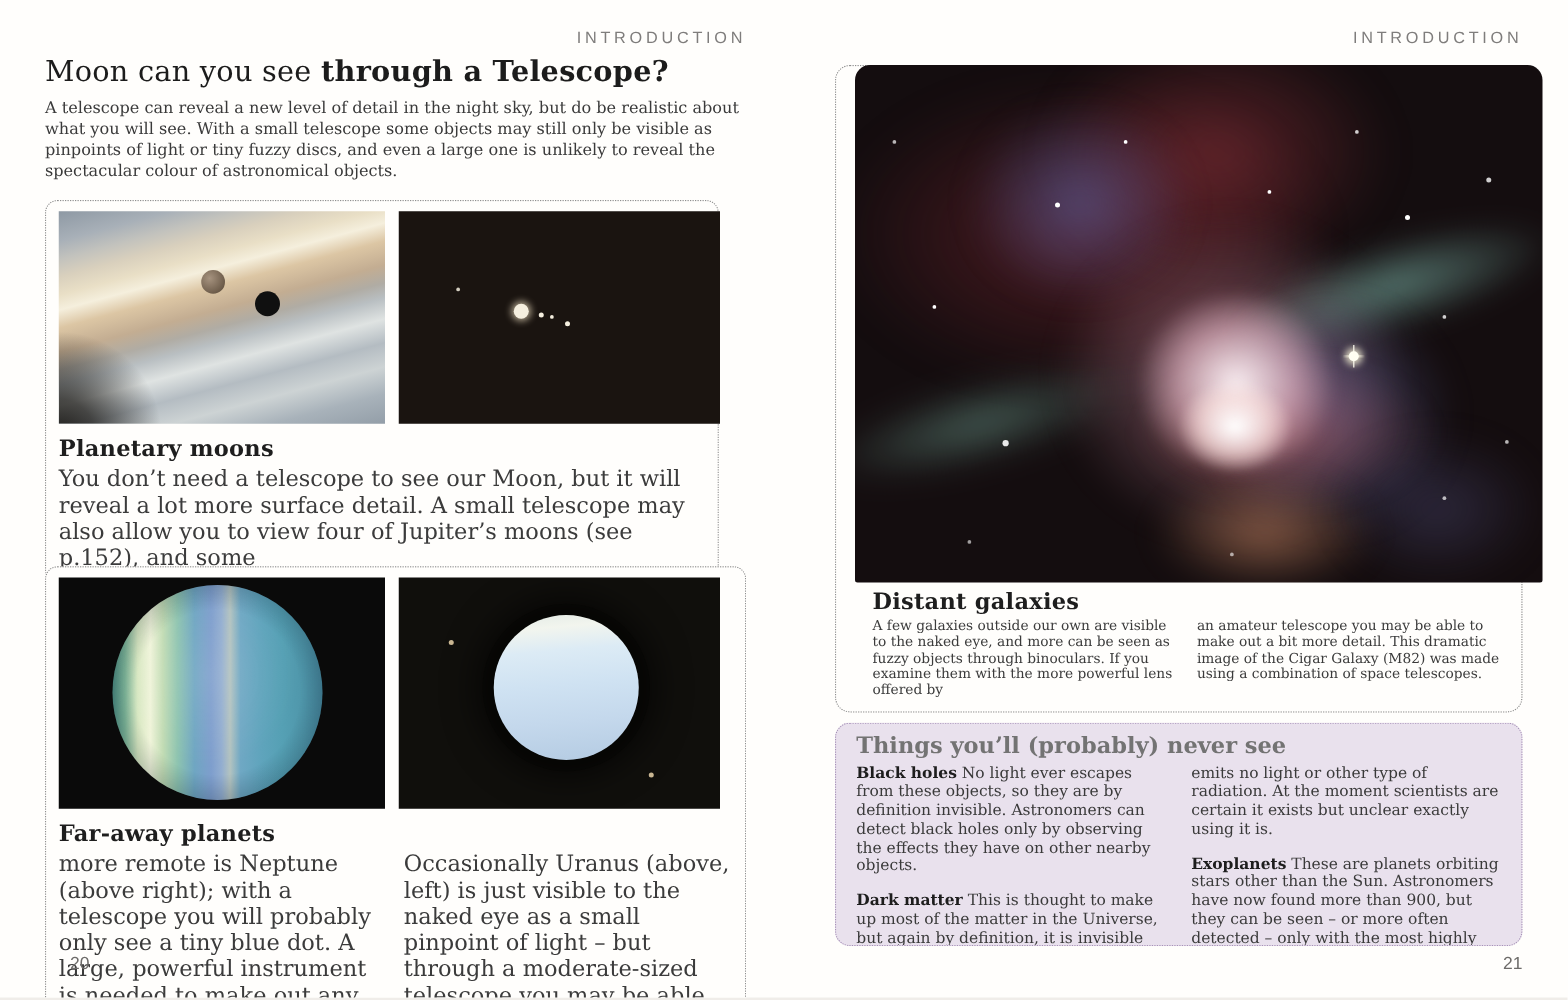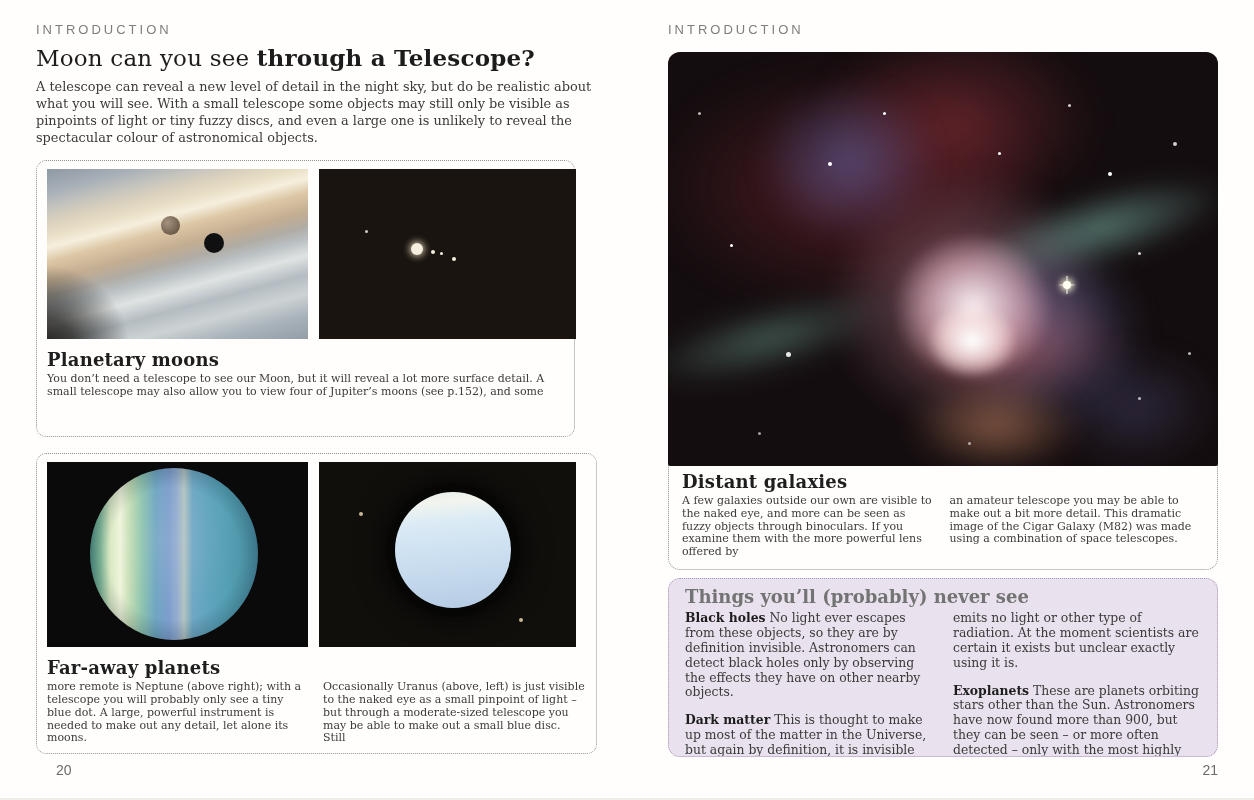--- a/index.html
+++ b/index.html
@@ -9,21 +9,21 @@
     background:#fffefc;
     font-family:"DejaVu Serif", serif;
     color:#3d3d3d;
     overflow:hidden;
     border-bottom:2px solid #f0ede9;
   }
   .kicker {
     position:absolute; top:22px;
     font-family:"Liberation Sans", sans-serif;
     font-size:13px; letter-spacing:3px; color:#7f7d7c;
-    text-align:left;
+    text-align:right;
   }
   #kicker-left  { left:36px;  width:561px; }
   #kicker-right { left:668px; width:550px; }
 
   .page-title {
     position:absolute; left:36px; top:44px;
     font-size:23px; font-weight:400; color:#1c1c1c; letter-spacing:.2px;
   }
   .page-title b { font-weight:700; }
 
@@ -99,27 +99,27 @@
   }
   .speck { position:absolute; border-radius:50%; background:#cbb894; }
   .speck.s1 { left:40px;  top:50px;  width:4px; height:4px; }
   .speck.s3 { left:83px;  top:92px;  width:3px; height:3px; opacity:.8; }
   .speck.s4 { left:200px; top:156px; width:4px; height:4px; }
 
   .sec-heading {
     font-size:18px; font-weight:700; color:#1e1e1e;
     margin:10px 0 3px; letter-spacing:.2px;
   }
-  .cols { display:flex; gap:13px; font-size:11px; line-height:1.17; color:#3b3b3b; }
+  .cols { display:flex; gap:13px; font-size:18px; line-height:1.17; color:#3b3b3b; }
   .cols .col { flex:1; }
 
   
   #galaxy-box {
     position:absolute; left:668px; top:52px; width:550px;
-    border:1px dotted #8f8f8f; border-radius:12px; background:#fffefc;
+    border:1px dotted #8f8f8f; border-radius:12px; background:#fffefc;padding-left:16px;
   }
   #galaxy-img {
     position:relative; width:550px; height:414px; margin:-1px -1px 0;
     border-radius:12px 12px 2px 2px; background:#140d0f; overflow:hidden;
   }
   .glayer { position:absolute; border-radius:50%; }
   #g-red1 { left:-20px; top:10px;  width:400px; height:250px; background:radial-gradient(closest-side, rgba(122,38,48,.55), rgba(122,38,48,0)); filter:blur(14px); }
   #g-red2 { left:150px; top:-30px; width:280px; height:200px; background:radial-gradient(closest-side, rgba(158,54,64,.5), rgba(158,54,64,0)); filter:blur(14px); }
   #g-blue1{ left:90px;  top:30px;  width:180px; height:160px; background:radial-gradient(closest-side, rgba(95,105,175,.55), rgba(95,105,175,0)); filter:blur(12px); }
   #g-teal1{ left:295px; top:140px; width:270px; height:74px;  background:radial-gradient(closest-side, rgba(136,200,186,.55), rgba(136,200,186,0)); transform:rotate(-16deg); filter:blur(10px); }

